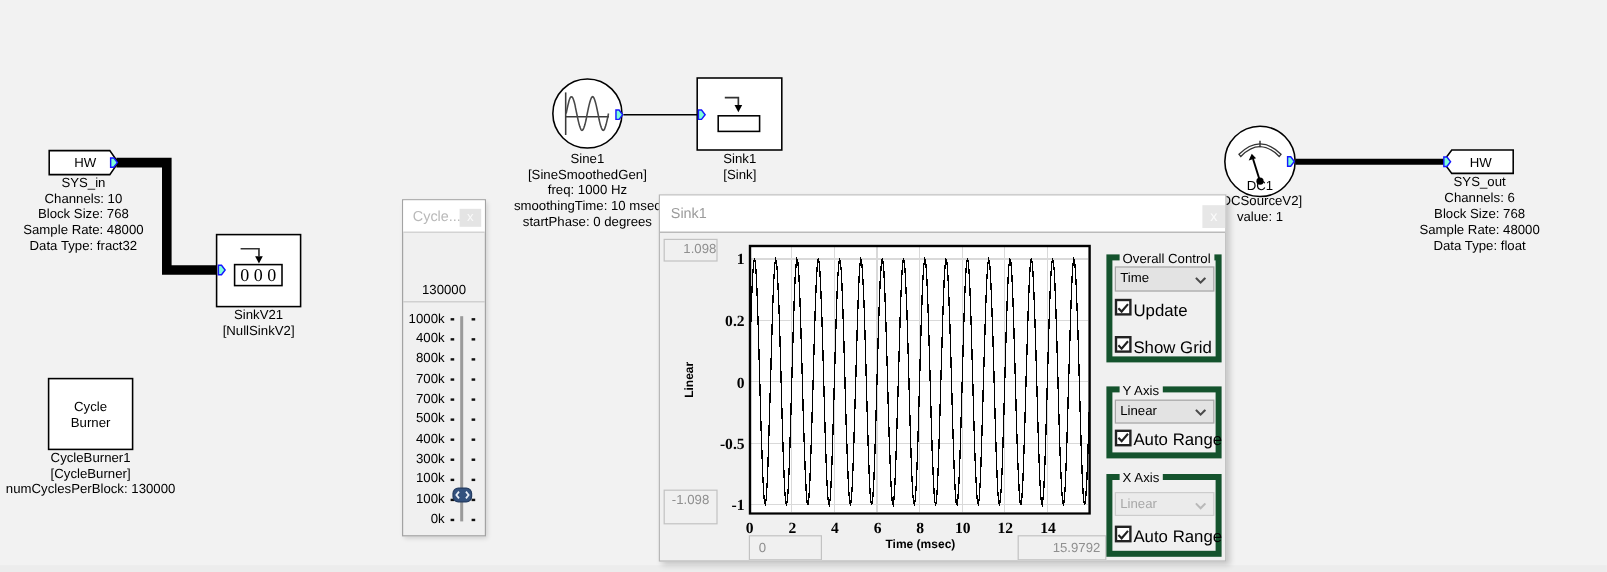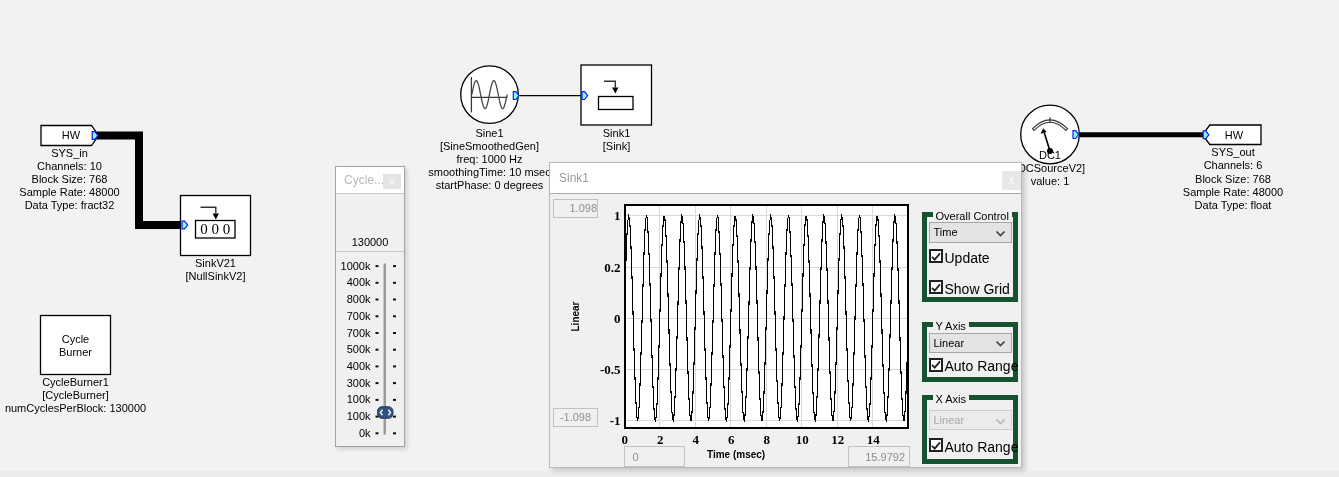--- a/index.html
+++ b/index.html
@@ -110,38 +110,38 @@
     <path d="M52.3 242.7 L54.5 245.5 L52.3 248.3" fill="none" stroke="#e8eef7" stroke-width="1.5"></path>
   </svg>
 </div>
 
 <div class="panel" style="left:549px;top:161.5px;width:473px;height:306px;border-color:#b8b8b8;box-shadow:3px 3px 5px rgba(0,0,0,0.18)">
   <div class="abs" style="left:0;top:0;width:471px;height:31px;background:#fff;border-bottom:1px solid #aaaaaa">
     <div class="abs" style="left:9px;top:8px;font-size:12px;color:#9b9b9b">Sink1</div>
     <div class="abs" style="left:452px;top:8px;width:19px;height:19px;background:#e7e7e7;color:#fbfbfb;font-size:12px;text-align:center;line-height:19px">x</div>
   </div>
   <div class="fbox" style="left:3px;top:36.5px;width:45px;height:19px;text-align:right;line-height:17px">1.098</div>
-  <div class="fbox" style="left:3px;top:245.5px;width:45px;height:19px;text-align:center;line-height:17px">-1.098</div>
+  <div class="fbox" style="left:3px;top:245.5px;width:45px;height:29px;text-align:center;line-height:17px">-1.098</div>
   <div class="abs" style="left:10px;top:148px;font-size:10px;font-weight:bold;color:#000;transform:rotate(-90deg)">Linear</div>
   <div class="ylab" style="top:45.7px">1</div>
     <div class="ylab" style="top:97.0px">0.2</div>
     <div class="ylab" style="top:148.2px">0</div>
     <div class="ylab" style="top:199.4px">-0.5</div>
     <div class="ylab" style="top:250.6px">-1</div>
   <div class="xlab" style="left:64.8px">0</div>
     <div class="xlab" style="left:100.3px">2</div>
     <div class="xlab" style="left:135.8px">4</div>
     <div class="xlab" style="left:171.3px">6</div>
     <div class="xlab" style="left:206.8px">8</div>
     <div class="xlab" style="left:242.3px">10</div>
     <div class="xlab" style="left:277.8px">12</div>
     <div class="xlab" style="left:313.3px">14</div>
-  <div class="abs" style="left:157px;top:286px;width:120px;text-align:left;font-size:10px;font-weight:bold">Time (msec)</div>
+  <div class="abs" style="left:157px;top:286px;width:120px;text-align:center;font-size:10px;font-weight:bold">Time (msec)</div>
   <div class="fbox" style="left:74.4px;top:283.2px;width:61px;height:21.5px;line-height:20px;padding-left:7px">0</div>
-  <div class="fbox" style="left:298px;top:283.2px;width:62px;height:21.5px;line-height:20px;text-align:right;padding-right:4px">15.9792</div>
+  <div class="fbox" style="left:298px;top:283.2px;width:74px;height:21.5px;line-height:20px;text-align:right;padding-right:4px">15.9792</div>
   <svg class="abs" style="left:72.5px;top:40.5px" width="287" height="226" viewBox="0 0 287 226">
     <rect x="2" y="2" width="283" height="223" fill="#ffffff" stroke="none"></rect>
     <line x1="2.5" y1="12.8" x2="284" y2="12.8" stroke="#d9d9d9" stroke-width="1" shape-rendering="crispEdges"></line>
       <line x1="2.5" y1="64.0" x2="284" y2="64.0" stroke="#d9d9d9" stroke-width="1" shape-rendering="crispEdges"></line>
       <line x1="2.5" y1="115.2" x2="284" y2="115.2" stroke="#d9d9d9" stroke-width="1" shape-rendering="crispEdges"></line>
       <line x1="2.5" y1="166.4" x2="284" y2="166.4" stroke="#d9d9d9" stroke-width="1" shape-rendering="crispEdges"></line>
       <line x1="2.5" y1="217.6" x2="284" y2="217.6" stroke="#d9d9d9" stroke-width="1" shape-rendering="crispEdges"></line>
       <line x1="36.8" y1="3" x2="36.8" y2="224" stroke="#d9d9d9" stroke-width="1" shape-rendering="crispEdges"></line>
       <line x1="72.3" y1="3" x2="72.3" y2="224" stroke="#d9d9d9" stroke-width="1" shape-rendering="crispEdges"></line>
       <line x1="107.8" y1="3" x2="107.8" y2="224" stroke="#d9d9d9" stroke-width="1" shape-rendering="crispEdges"></line>

